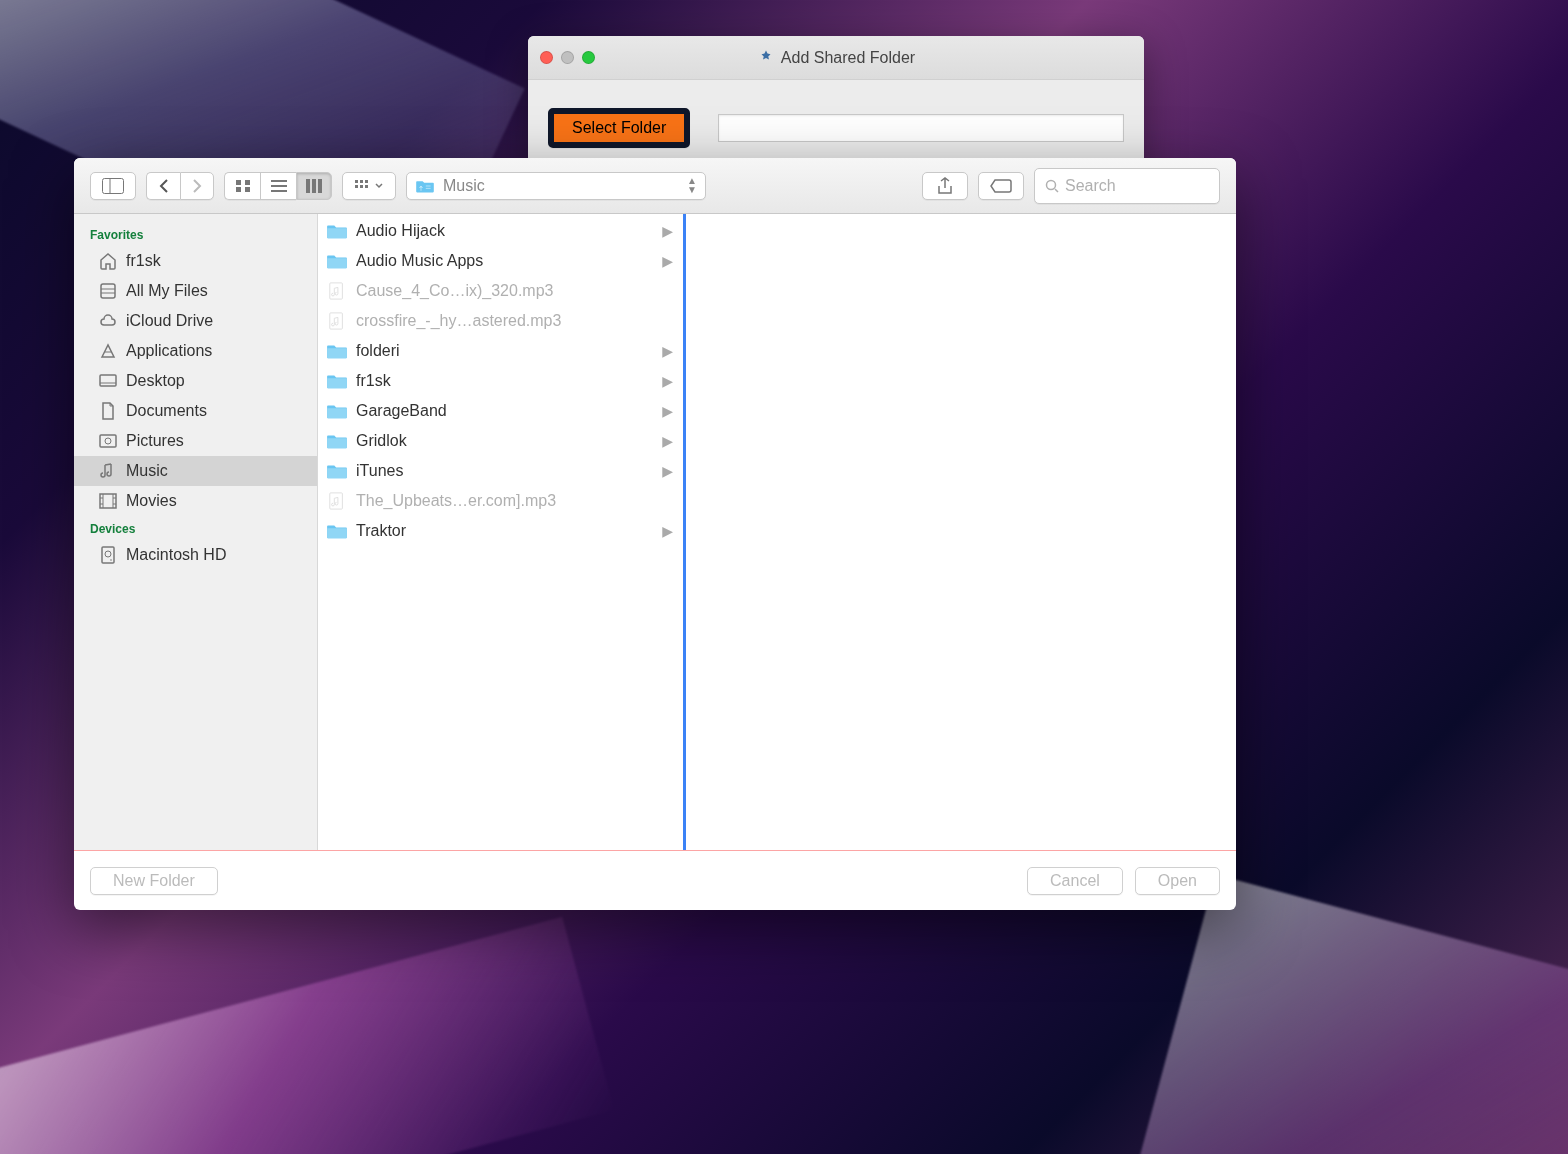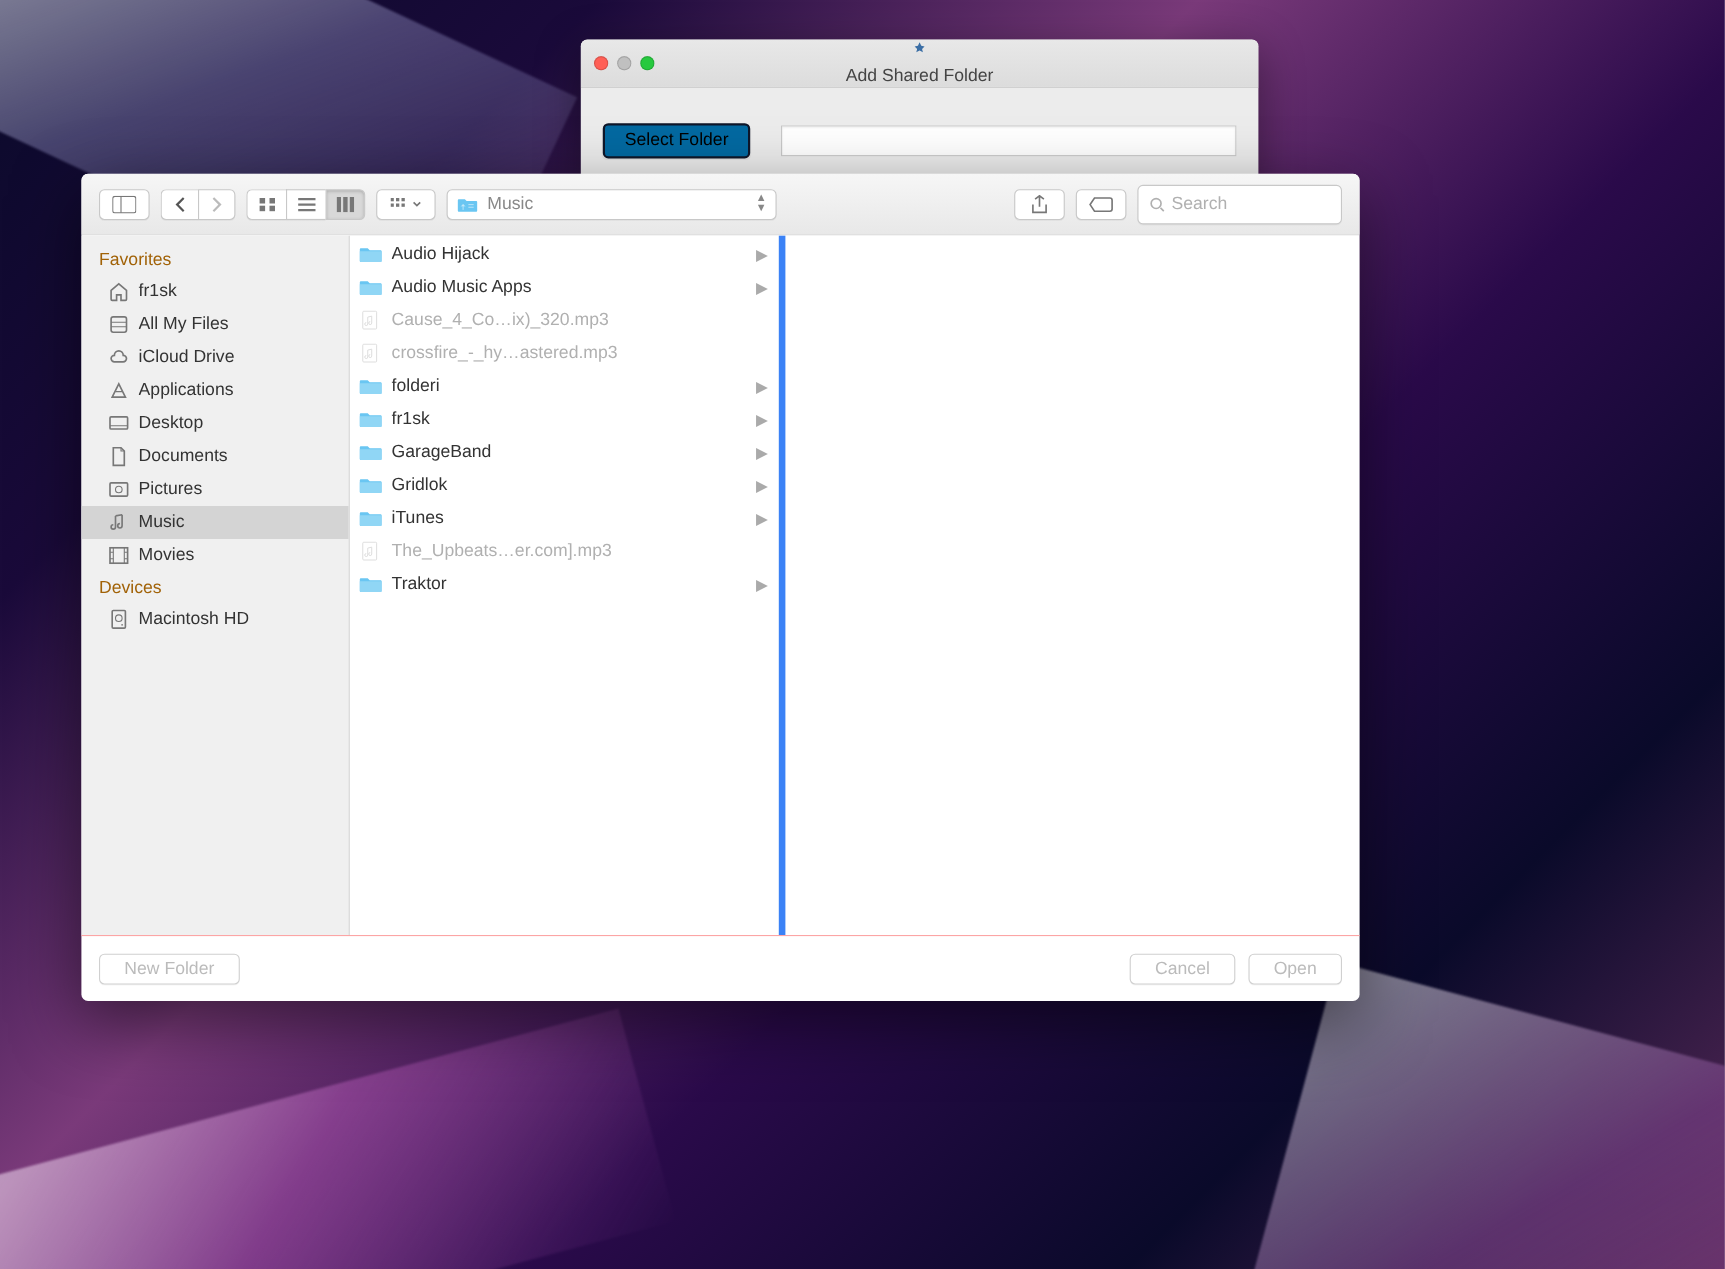--- a/index.html
+++ b/index.html
@@ -9,25 +9,25 @@
 .streak2 { bottom: -50px; left: -100px; width: 700px; height: 200px; transform: rotate(-15deg); background: linear-gradient(135deg, rgba(255,255,255,0.6), rgba(200,100,200,0.4), transparent); }
 .streak3 { bottom: -80px; right: -100px; width: 500px; height: 300px; transform: rotate(15deg); background: linear-gradient(135deg, rgba(255,255,255,0.5), rgba(180,100,200,0.3), transparent); }
 
 .parent-window { position: absolute; top: 36px; left: 528px; width: 616px; background: #ececec; border-radius: 6px 6px 0 0; box-shadow: 0 10px 40px rgba(0,0,0,0.4); }
 .parent-titlebar { height: 44px; display: flex; align-items: center; padding: 0 12px; border-bottom: 1px solid #d0d0d0; border-radius: 6px 6px 0 0; background: linear-gradient(#e8e8e8, #dcdcdc); position: relative; }
 .traffic-lights { display: flex; gap: 8px; }
 .traffic-light { width: 13px; height: 13px; border-radius: 50%; border: 0.5px solid rgba(0,0,0,0.15); }
 .tl-close { background: #ff5f56; }
 .tl-min { background: #c0c0c0; }
 .tl-max { background: #27c93f; }
-.parent-title-wrap { position: absolute; left: 0; right: 0; display: flex; align-items: center; justify-content: center; gap: 6px; pointer-events: none; flex-direction: column; }
+.parent-title-wrap { position: absolute; left: 0; right: 0; display: flex; align-items: center; justify-content: center; gap: 6px; pointer-events: none; }
 .parent-title { font-size: 16px; color: #444; }
 .app-icon { width: 18px; height: 18px; }
 .parent-body { padding: 24px 20px; height: 95px; display: flex; align-items: center; gap: 28px; }
-.select-folder-btn { background: #0369a1; border: 2px solid #0f172a; border-radius: 5px; padding: 5px 18px; font-size: 16px; box-shadow: 0 1px 1px rgba(0,0,0,0.05); }
+.select-folder-btn { background: #f97316; border: 6px solid #0f172a; border-radius: 5px; padding: 5px 18px; font-size: 16px; box-shadow: 0 1px 1px rgba(0,0,0,0.05); }
 .path-input { flex: 1; height: 28px; background: #fff; border: 1px solid #c8c8c8; border-radius: 0; box-shadow: inset 0 1px 2px rgba(0,0,0,0.08); padding: 0 6px; font-size: 14px; }
 
 .file-dialog { position: absolute; top: 158px; left: 74px; width: 1162px; height: 752px; background: #fff; border-radius: 6px; box-shadow: 0 20px 60px rgba(0,0,0,0.5); display: flex; flex-direction: column; }
 .fd-toolbar { height: 56px; background: linear-gradient(#f6f6f6, #e8e8e8); border-bottom: 1px solid #c8c8c8; border-radius: 6px 6px 0 0; display: flex; align-items: center; padding: 0 16px; gap: 10px; }
 .tb-btn { height: 28px; background: #fff; border: 1px solid #c8c8c8; border-radius: 5px; display: flex; align-items: center; justify-content: center; box-shadow: 0 1px 0 rgba(0,0,0,0.04); }
 .tb-seg { display: flex; }
 .tb-seg .tb-btn { border-radius: 0; border-right-width: 0; }
 .tb-seg .tb-btn:first-child { border-radius: 5px 0 0 5px; }
 .tb-seg .tb-btn:last-child { border-radius: 0 5px 5px 0; border-right-width: 1px; }
 .tb-seg .tb-btn.active { background: #d8d8d8; box-shadow: inset 0 1px 3px rgba(0,0,0,0.2); }
@@ -40,27 +40,27 @@
 .tb-path-label { font-size: 16px; color: #888; flex: 1; text-align: left; }
 .tb-path-arrows { color: #888; font-size: 10px; line-height: 8px; display: flex; flex-direction: column; gap: 1px; }
 .tb-spacer { flex: 1; }
 .tb-action { width: 46px; }
 .tb-tag { width: 46px; }
 .tb-search { width: 186px; padding: 17px 10px; gap: 6px; justify-content: flex-start; }
 .tb-search-ph { color: #b0b0b0; font-size: 16px; }
 
 .fd-body { flex: 1; display: flex; overflow: hidden; }
 .sidebar { width: 244px; background: #f0f0f0; border-right: 1px solid #d8d8d8; padding-top: 8px; overflow-y: auto; }
-.sb-header { font-size: 16px; color: #a16207; padding: 6px 16px 4px; font-weight: 400; }
+.sb-header { font-size: 12px; color: #15803d; padding: 6px 16px 4px; font-weight: 700; }
 .sb-item { display: flex; align-items: center; gap: 8px; padding: 4px 16px 4px 24px; font-size: 16px; color: #333; cursor: default; height: 30px; }
 .sb-item.selected { background: #d4d4d4; }
 .sb-icon { width: 20px; height: 20px; display: flex; align-items: center; justify-content: center; color: #777; flex-shrink: 0; }
 .sb-label { white-space: nowrap; overflow: hidden; text-overflow: ellipsis; }
 
-.file-column { width: 396px; border-right: 6px solid #3b82f6; overflow-y: auto; padding-top: 2px; }
+.file-column { width: 368px; border-right: 3px solid #3b82f6; overflow-y: auto; padding-top: 2px; }
 .file-row { display: flex; align-items: center; padding: 3px 10px 3px 8px; font-size: 16px; color: #333; gap: 8px; height: 30px; }
 .file-row.dimmed { color: #b0b0b0; }
 .file-icon { width: 22px; height: 18px; flex-shrink: 0; }
 .file-name { flex: 1; white-space: nowrap; overflow: hidden; text-overflow: ellipsis; }
 .file-chevron { color: #aaa; font-size: 14px; }
 .file-preview { flex: 1; }
 
 .fd-footer { height: 60px; border-top: 1px solid #fca5a5; display: flex; align-items: center; padding: 0 16px; gap: 12px; }
 .ft-spacer { flex: 1; }
 .ft-btn { height: 28px; padding: 0 22px; font-size: 16px; background: #fff; border: 1px solid #d0d0d0; border-radius: 5px; color: #bbb; box-shadow: 0 1px 0 rgba(0,0,0,0.04); }

